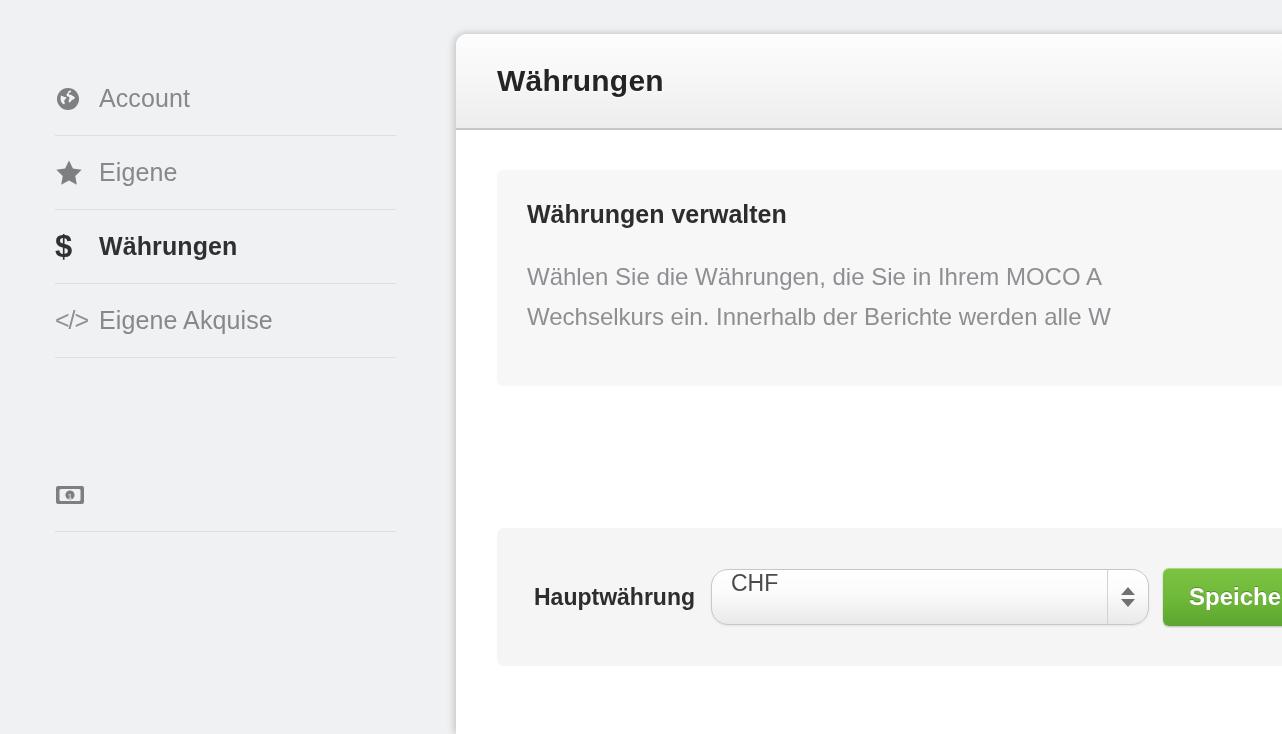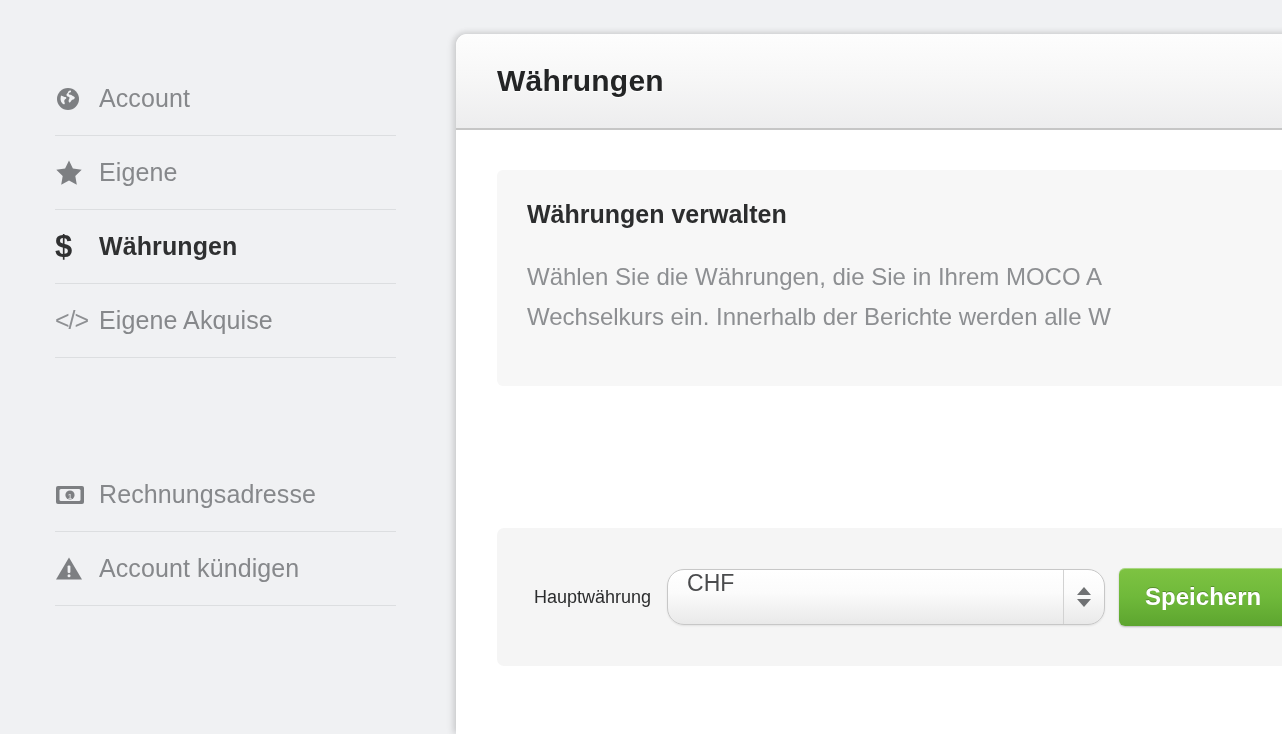--- a/index.html
+++ b/index.html
@@ -150,22 +150,22 @@
     top: 398px;
     width: 1000px;
     height: 138px;
     background: #f5f5f5;
     border-radius: 7px;
     box-sizing: border-box;
     display: flex;
     align-items: center;
   }
   .form-label {
-    font-size: 18px;
-    font-weight: normal;
+    font-size: 23px;
+    font-weight: bold;
     color: #2c2d2e;
     margin-left: 37px;
     white-space: nowrap;
   }
   .select-wrap {
     position: relative;
     margin-left: 16px;
     width: 438px;
     height: 56px;
     border: 1px solid #c7c7c7;
@@ -270,33 +270,22 @@
 
       <div class="nav-item">
         <span class="nav-icon">
           <svg width="30" height="22" viewBox="0 0 30 22">
             <rect x="1" y="2" width="28" height="18" rx="2" fill="#7d7f82"></rect>
             <rect x="4.5" y="5" width="21" height="12" rx="1.5" fill="#f0f1f3"></rect>
             <circle cx="15" cy="11" r="4.6" fill="#7d7f82"></circle>
             <text x="15" y="15" font-size="8" fill="#f0f1f3" text-anchor="middle" font-family="Liberation Sans">1</text>
           </svg>
         </span>
-        <span class="nav-label">Rechnungsadresse</span>
-      </div>
-
-      <div class="nav-item">
-        <span class="nav-icon">
-          <svg width="28" height="25" viewBox="0 0 28 25">
-            <path d="M14 1.5L27 23.5H1z" fill="#7d7f82"></path>
-            <rect x="12.6" y="9.5" width="2.8" height="7.5" rx="1.1" fill="#f0f1f3"></rect>
-            <circle cx="14" cy="19.8" r="1.5" fill="#f0f1f3"></circle>
-          </svg>
-        </span>
-        <span class="nav-label">Account kündigen</span>
-      </div>
+      </div>
+
 
     </div>
   </div>
 
   <div class="panel">
 
     <div class="panel-header">
       <div class="panel-title">Währungen</div>
     </div>
 

